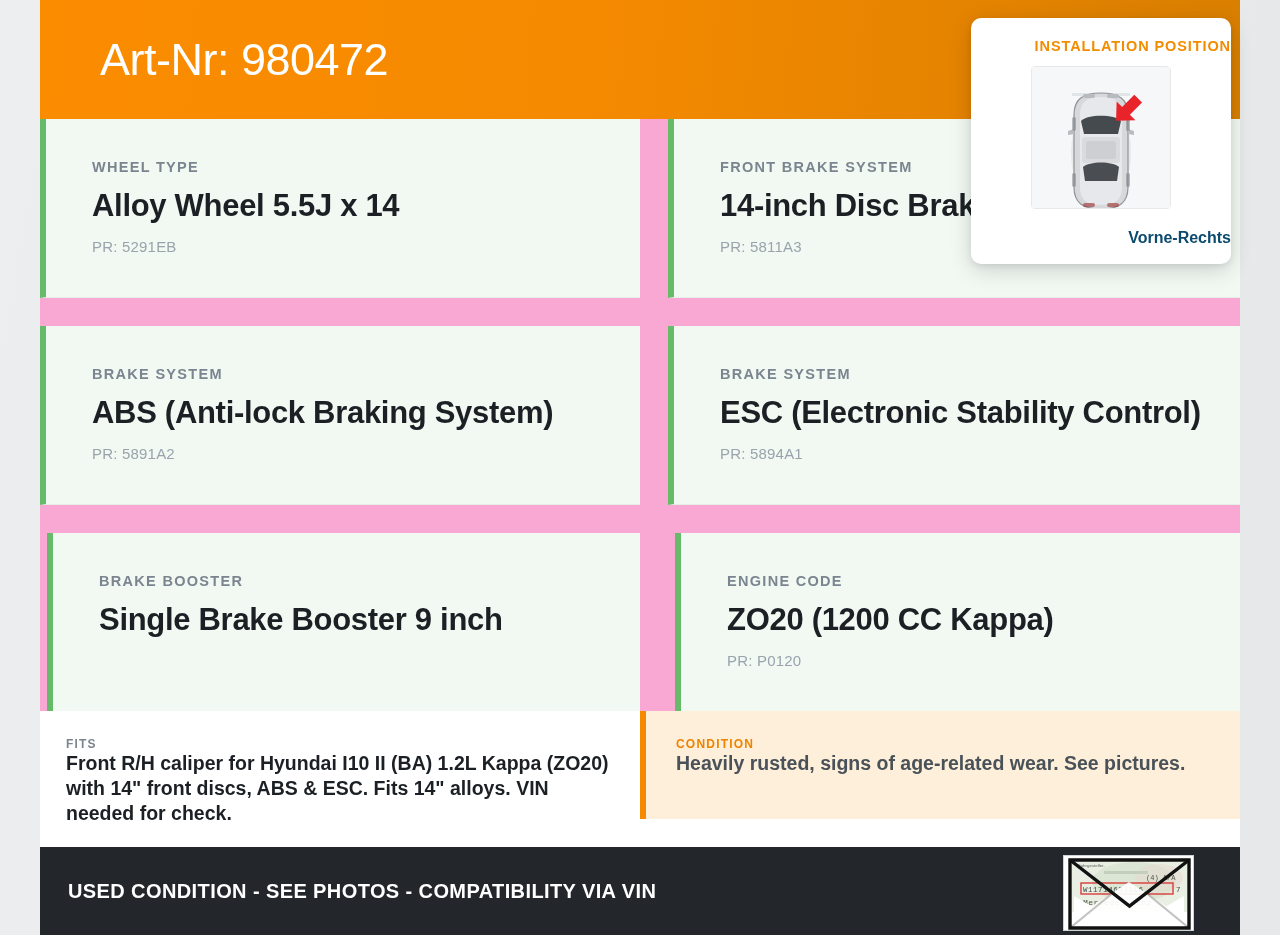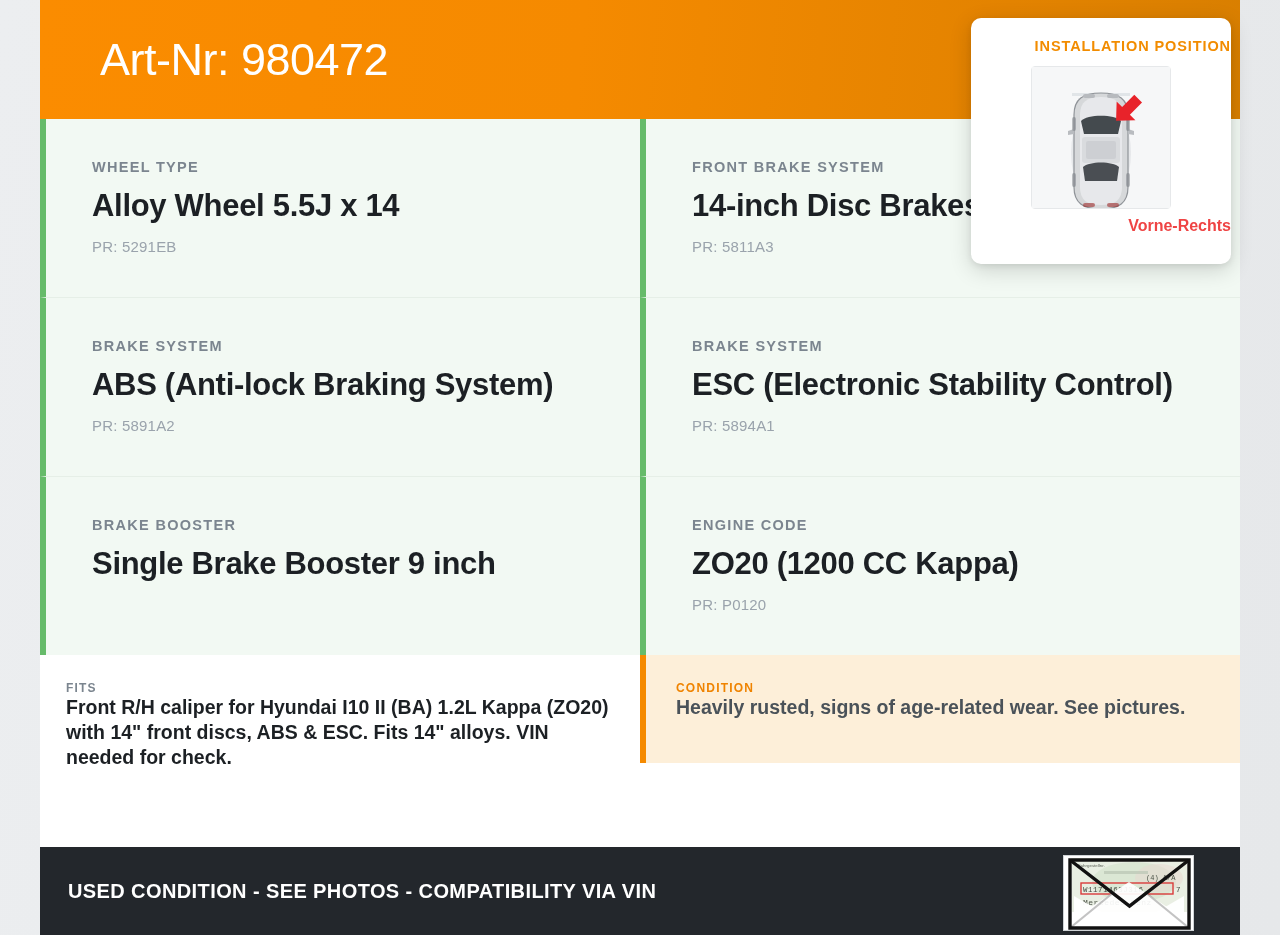--- a/index.html
+++ b/index.html
@@ -41,29 +41,30 @@
     font-weight: normal;
     letter-spacing: -0.5px;
     line-height: 1;
   }
 
   
   .spec-grid {
     display: grid;
     grid-template-columns: 600px 600px;
     background: #f9a8d4;
+    gap: 28px;
   }
   .spec-cell {
     background: #f2f9f3;
     border-left: 6px solid #66bb6a;
     border-bottom: 1px solid #e6efe7;
     padding: 40px 46px 34px 46px;
     min-height: 179px;
   }
-  .spec-cell.row3 { min-height: 178px; border-bottom: none; }
+  .spec-cell.row3 { min-height: 178px; border-bottom: none; margin-left: 7px; }
 
   .spec-label {
     font-size: 14.5px;
     font-weight: bold;
     letter-spacing: 1.3px;
     color: #7b858f;
     text-transform: uppercase;
     margin-bottom: 10px;
     white-space: nowrap;
   }
@@ -174,24 +175,24 @@
   .install-figure {
     width: 140px;
     height: 143px;
     margin: 12px auto 0 auto;
     background: #f6f7f8;
     border: 1px solid #e6e8ea;
     border-radius: 4px;
     position: relative;
   }
   .install-caption {
-    margin-top: 8px;
+    margin-top: 20px;
     font-size: 16px;
     font-weight: bold;
-    color: #ef4444;
+    color: #0c4a6e;
   }
 </style>
 </head>
 <body>
 
 <div class="card">
 
   <div class="header">
     <div class="header-title">Art-Nr: 980472</div>
   </div>

